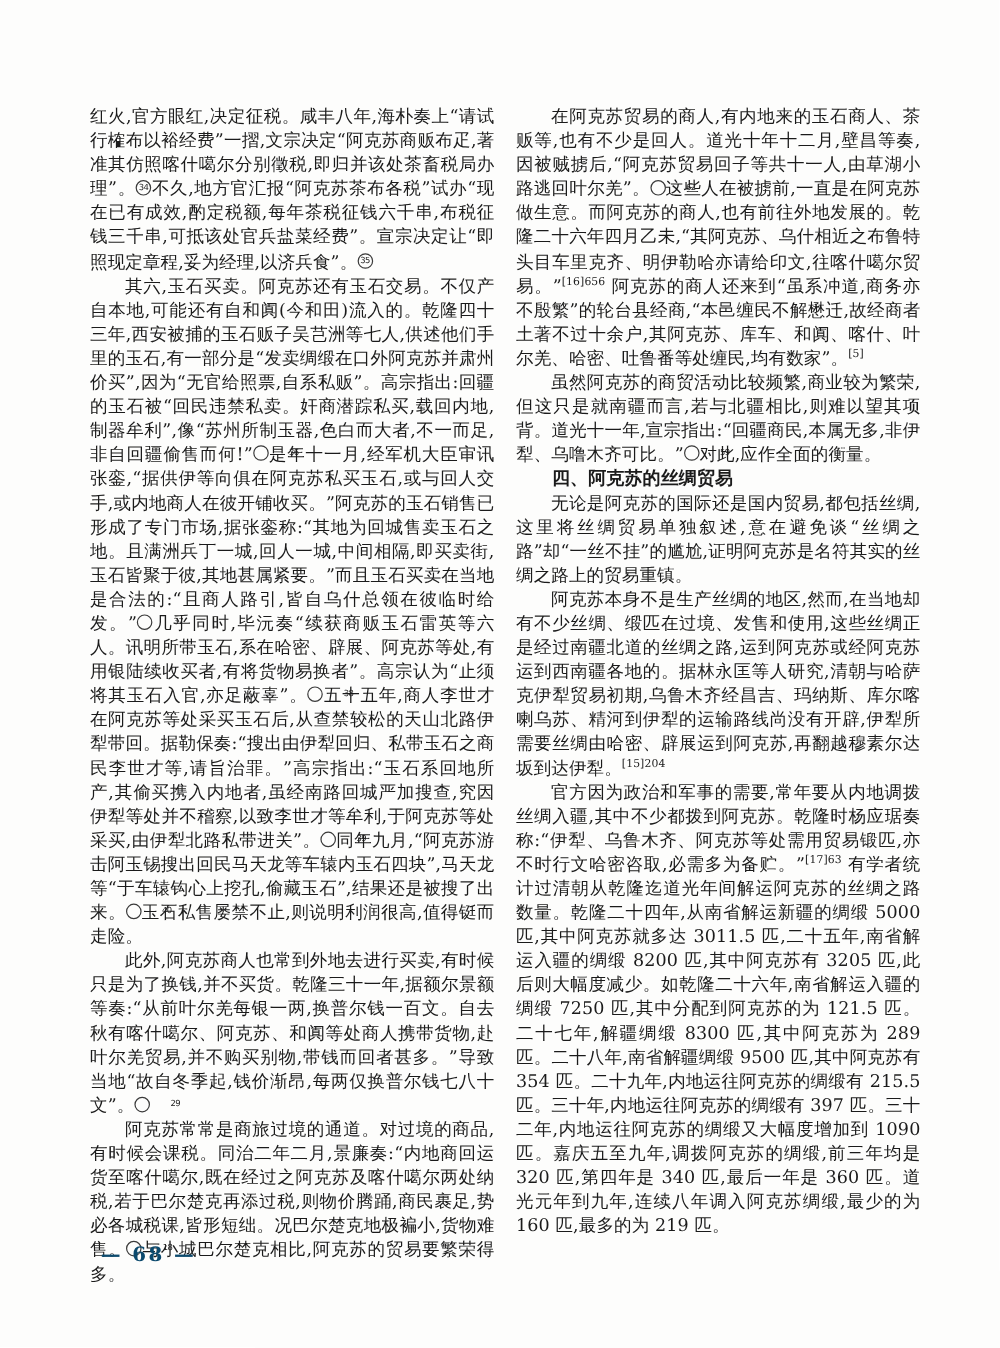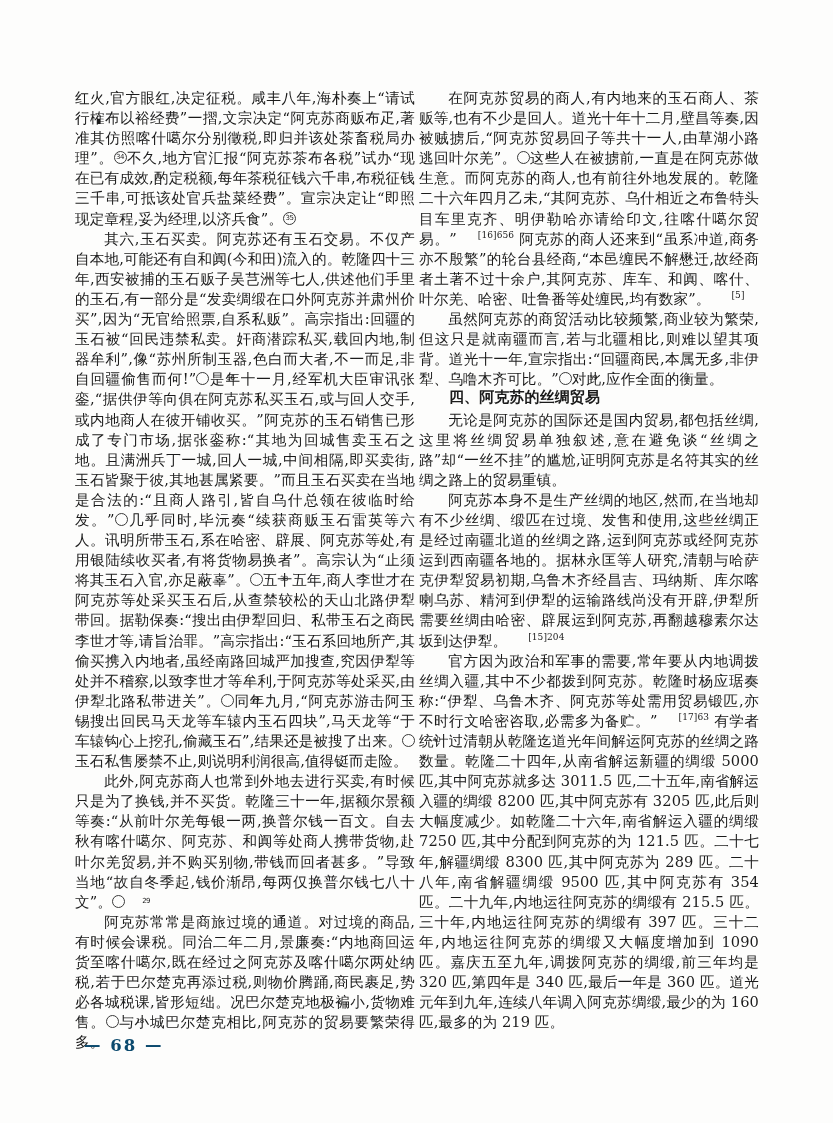--- a/index.html
+++ b/index.html
@@ -15,21 +15,21 @@
     font-family: "DejaVu Serif", "Liberation Serif", serif;
     color: #1b1b1b;
     overflow: hidden;
   }
   .columns {
     position: absolute;
     left: 75px;
     top: 88px;
     width: 692px;
     display: flex;
-    gap: 4px;
+    gap: 18px;
   }
   .col {
     width: 340px;
     text-align: justify;
     text-justify: inter-ideograph;
     font-size: 14.6px;
     line-height: 20.1px;
     letter-spacing: 0.1px;
   }
   .para {
@@ -38,27 +38,26 @@
   }
   .para.no-indent {
     text-indent: 0;
   }
   .section-heading {
     margin: 0;
     font-size: 15px;
     font-weight: 700;
     text-indent: 2em;
     line-height: 20.1px;
-    font-family: Liberation Mono, monospace;
+    font-family: Liberation Sans, sans-serif;
   }
   sup.ref {
     font-size: 9px;
     line-height: 0;
     font-family: "DejaVu Serif", serif;
-    margin-left: 21px;
   }
   sup.fn {
     line-height: 0;
     vertical-align: 4px;
   }
   sup.fn span {
     display: inline-block;
     width: 11px;
     height: 11px;
     border: 1px solid #3a3a3a;

